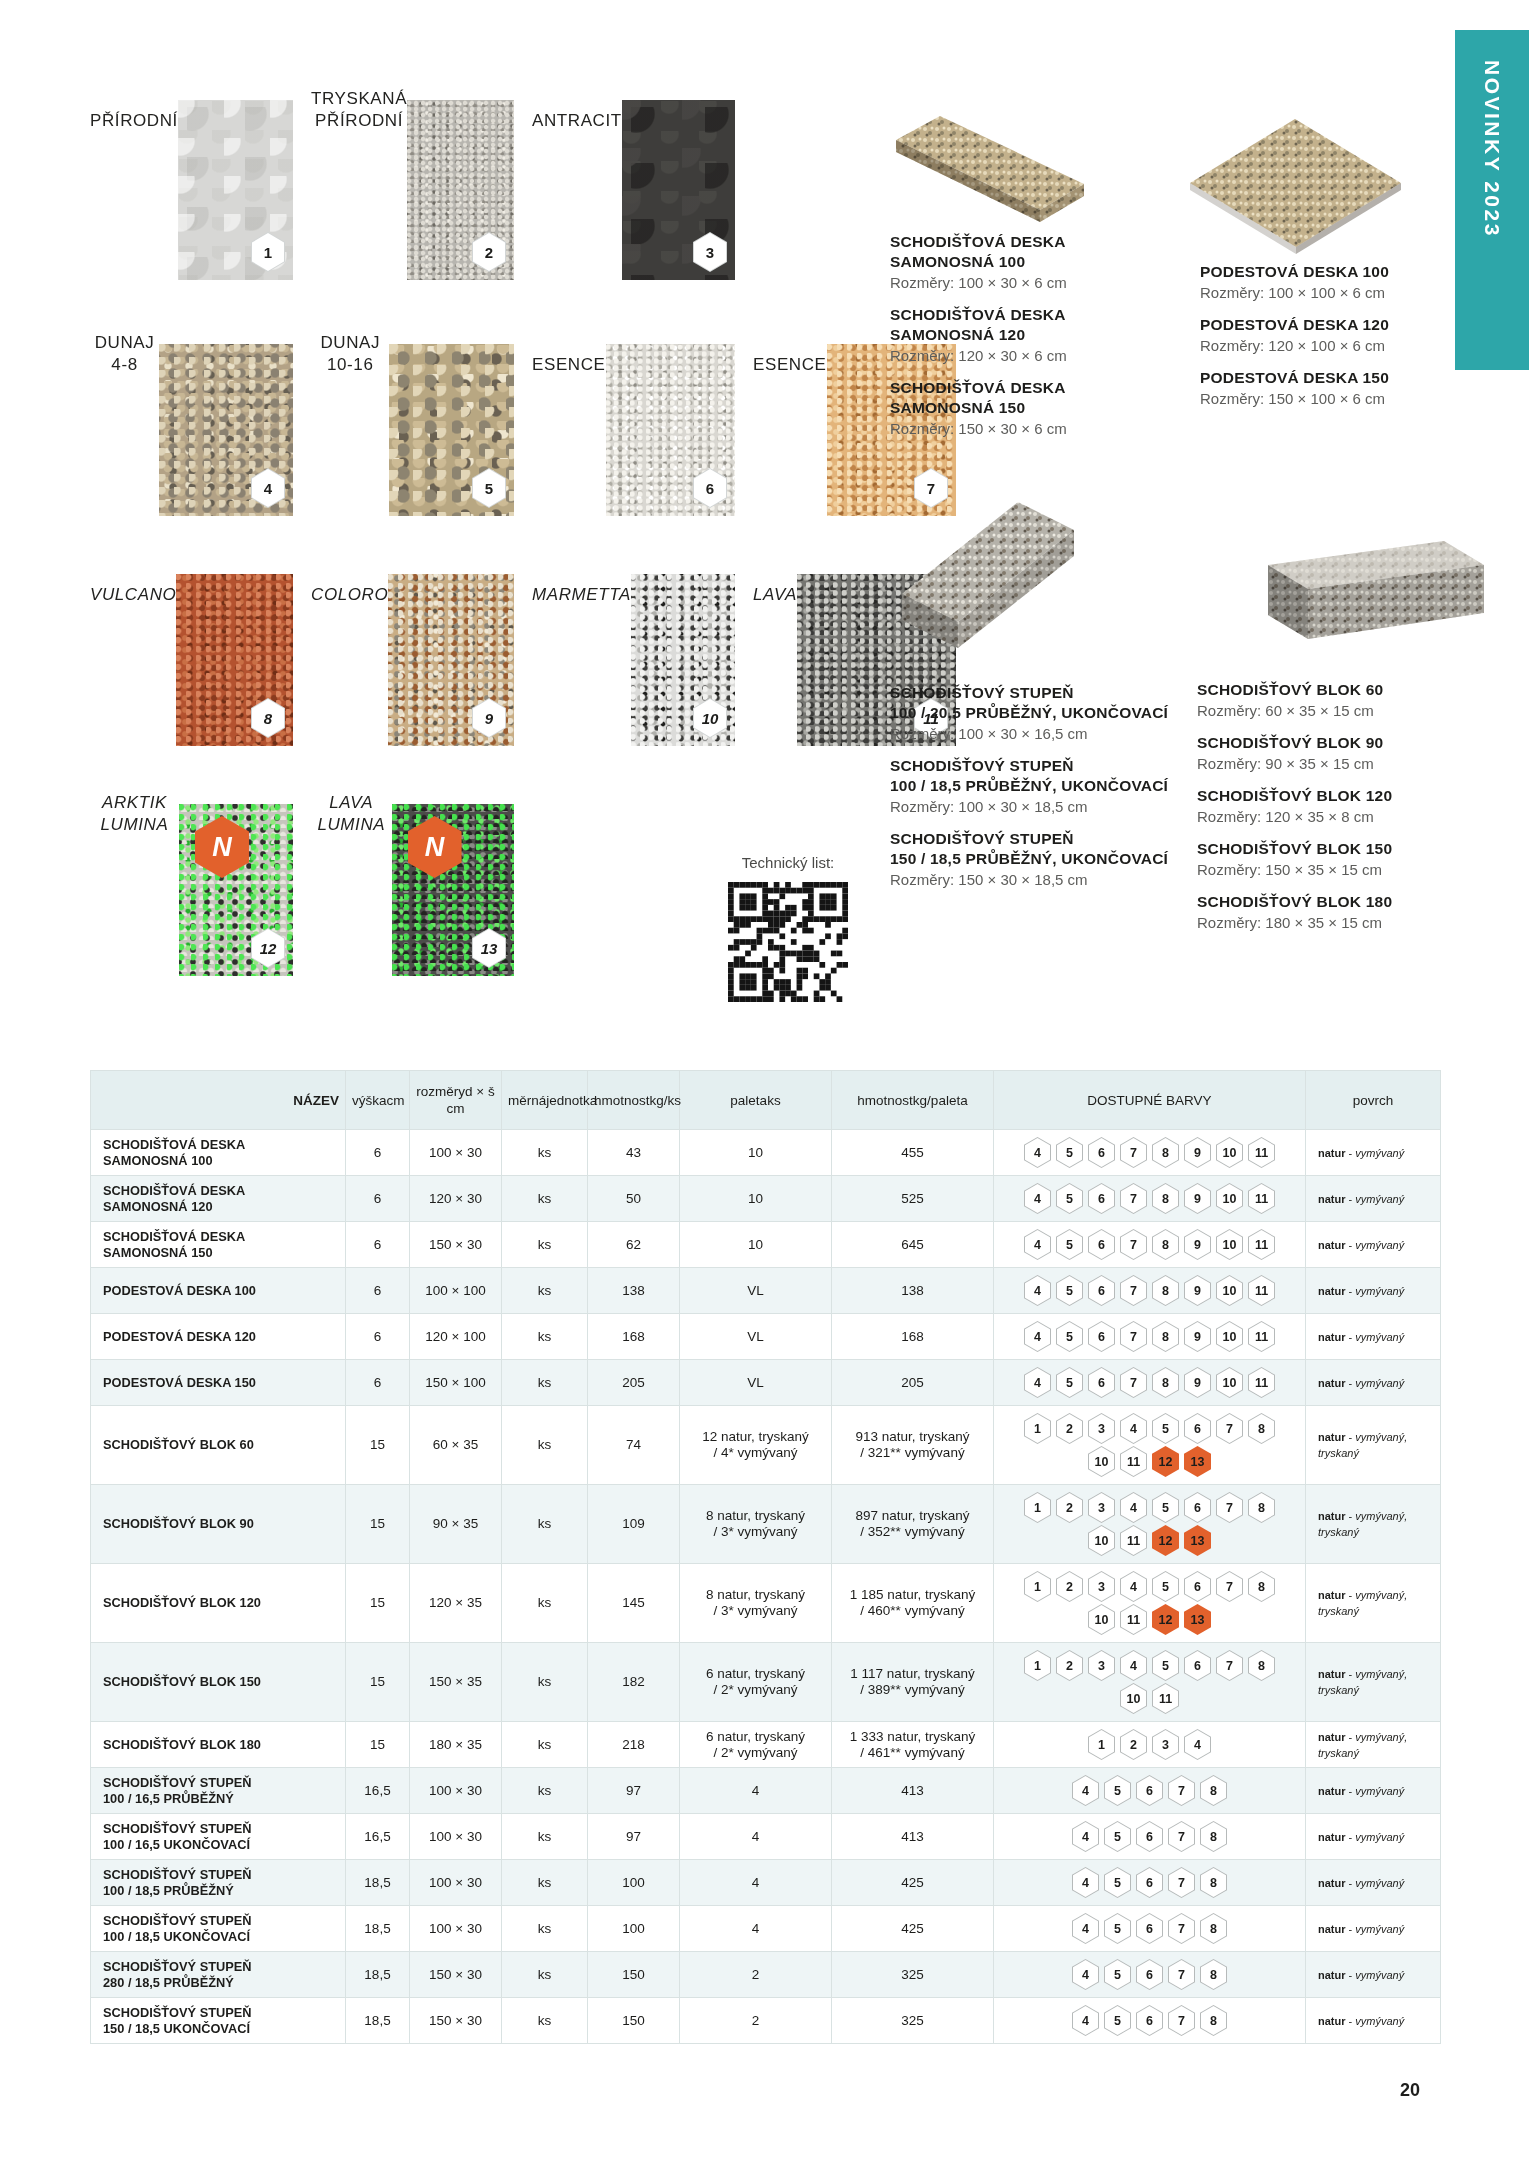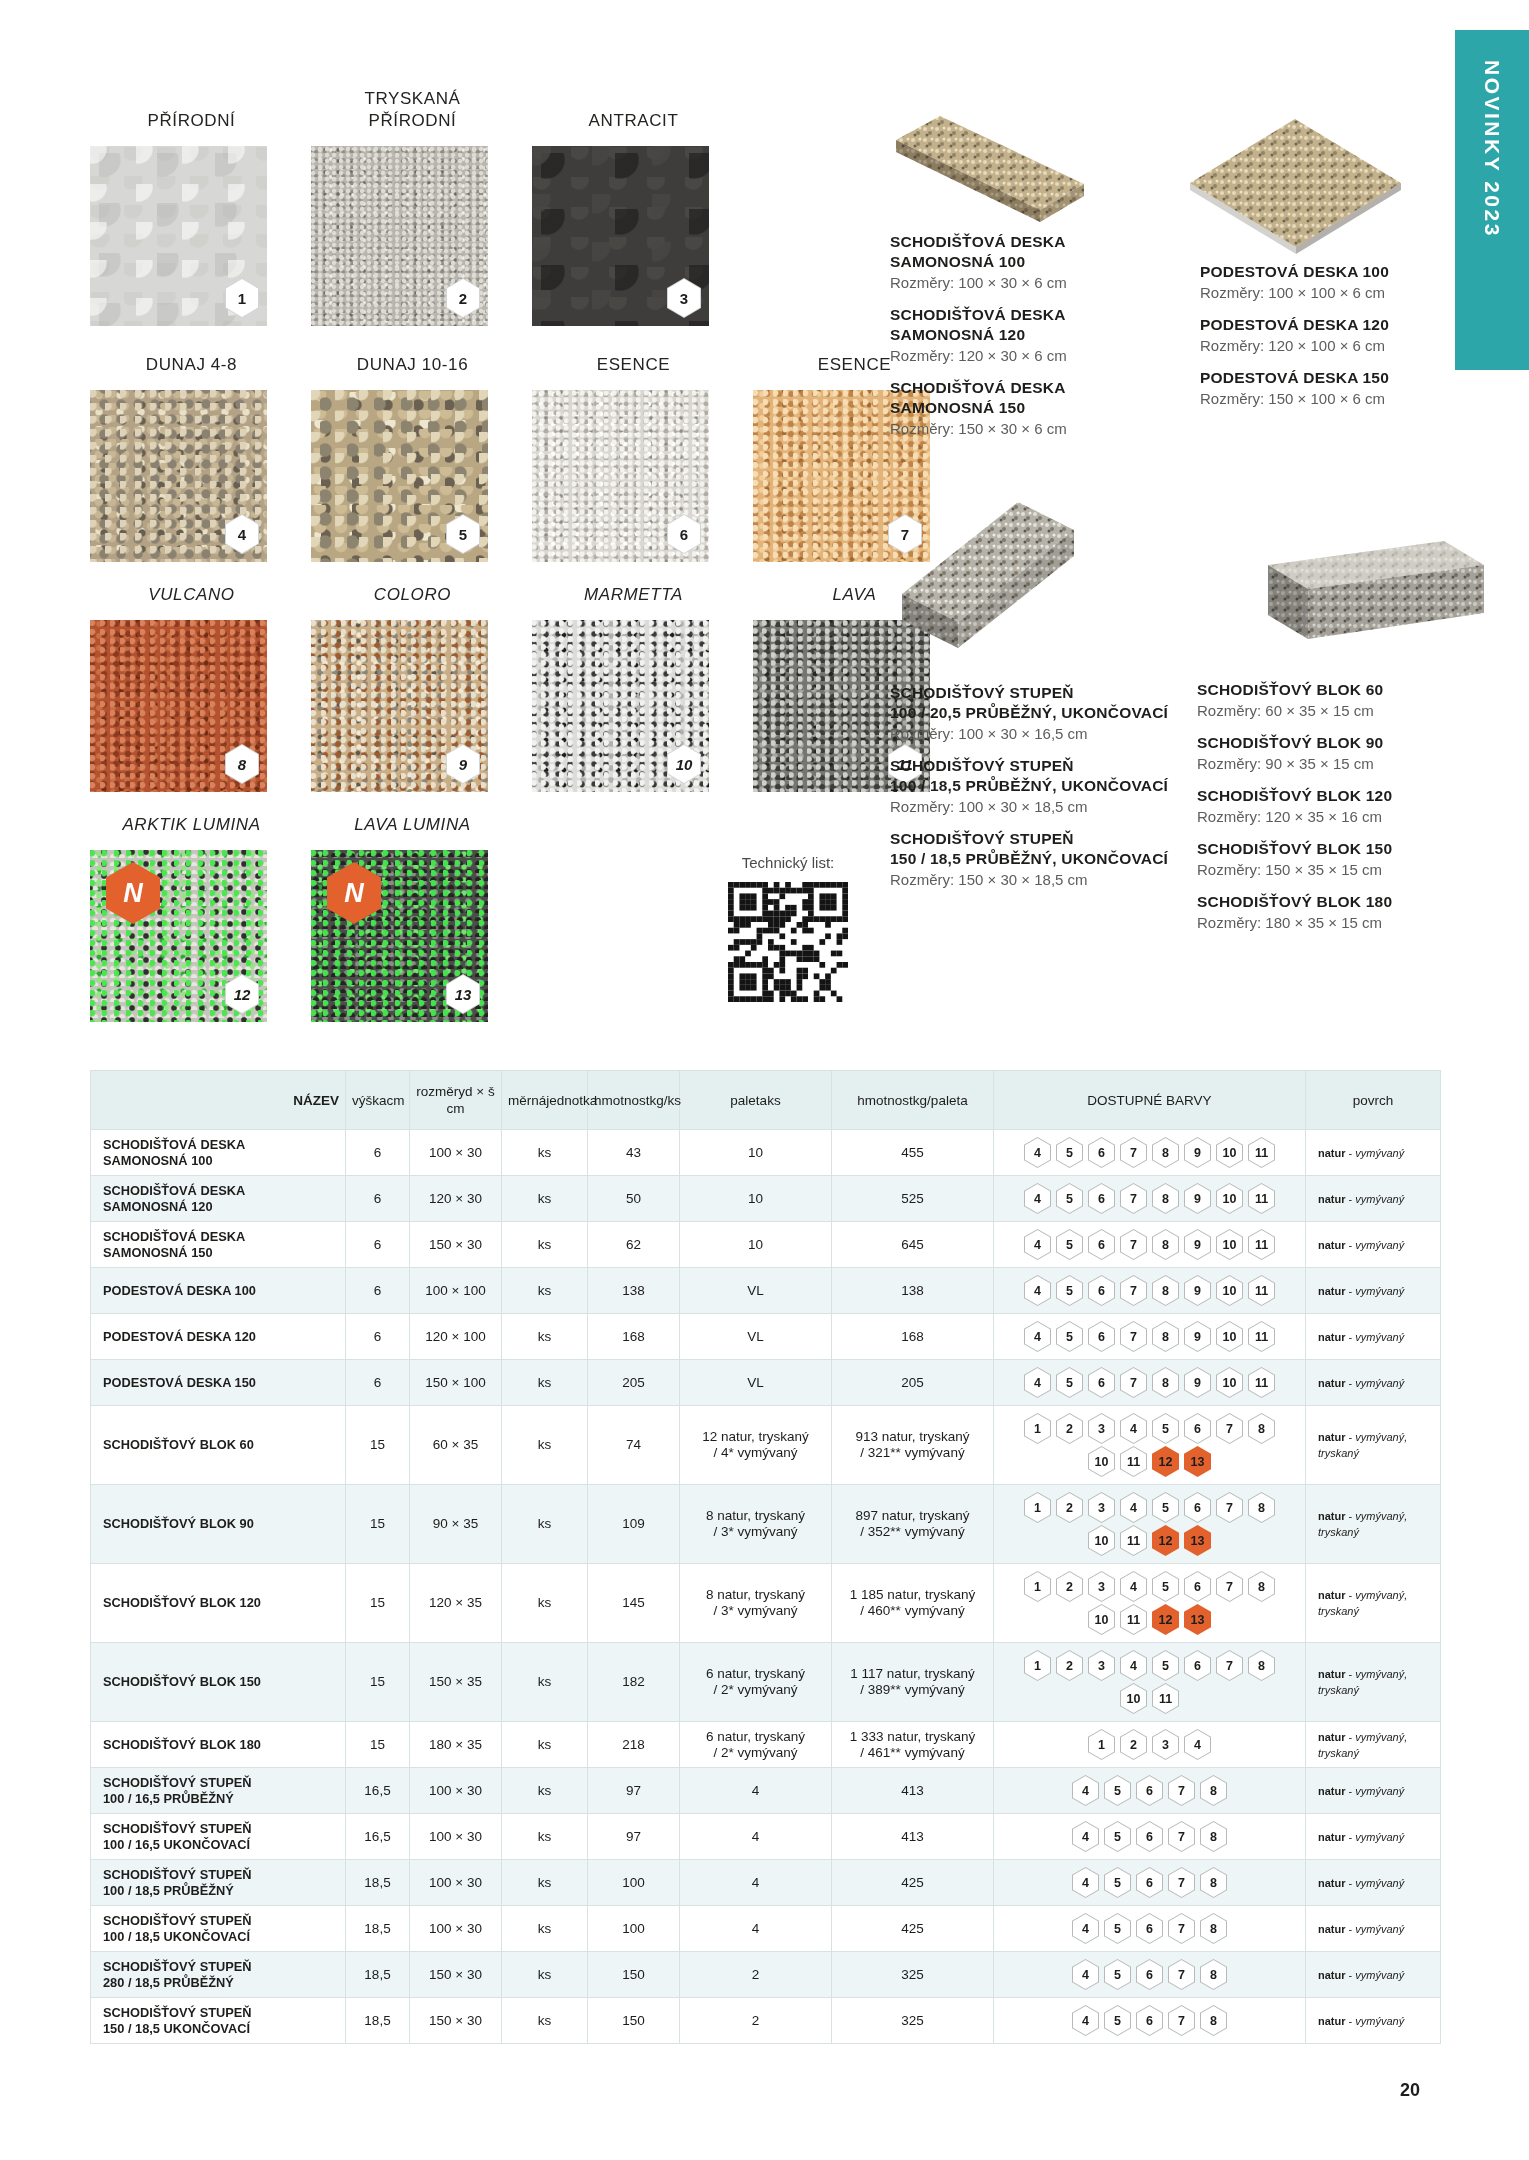--- a/index.html
+++ b/index.html
@@ -7,21 +7,21 @@
         font-family:"Liberation Sans",sans-serif;color:#1d1d1b;overflow:hidden;}
 
   
   .band{position:absolute;left:1455px;top:30px;width:74px;height:340px;background:var(--teal);
         display:flex;justify-content:center;}
   .band span{writing-mode:vertical-rl;font-size:21px;font-weight:bold;letter-spacing:2.5px;
         color:#fff;margin-top:30px;white-space:nowrap;}
 
   
   .sw-row{position:absolute;left:90px;display:flex;gap:18px;}
-  .sw-cell{width:203px;display:flex;flex-direction:column;}
+  .sw-cell{width:203px;display:flex;flex-direction:row;}
   .sw-label{height:46px;display:flex;flex-direction:column;justify-content:flex-end;align-items:center;
         font-size:17px;line-height:22px;letter-spacing:.6px;color:#232321;text-align:center;}
   .sw-tile{position:relative;width:177px;margin-top:14px;}
 
   .hexo{clip-path:polygon(50% 0%,100% 25%,100% 75%,50% 100%,0% 75%,0% 25%);
         display:flex;align-items:center;justify-content:center;}
   .hexi{clip-path:polygon(50% 0%,100% 25%,100% 75%,50% 100%,0% 75%,0% 25%);
         width:calc(100% - 2px);height:calc(100% - 2px);
         display:flex;align-items:center;justify-content:center;background:#fff;}
   .sw-num{position:absolute;right:8px;bottom:8px;width:34px;height:40px;background:#d2d5d5;}
@@ -342,21 +342,21 @@
       <div class="prod-entry">
         <div class="prod-title">
           <span>SCHODIŠŤOVÝ BLOK 90</span>
         </div>
         <div class="prod-dims">Rozměry: 90 × 35 × 15 cm</div>
       </div>
       <div class="prod-entry">
         <div class="prod-title">
           <span>SCHODIŠŤOVÝ BLOK 120</span>
         </div>
-        <div class="prod-dims">Rozměry: 120 × 35 × 16 cm</div>
+        <div class="prod-dims">Rozměry: 120 × 35 × 8 cm</div>
       </div>
       <div class="prod-entry">
         <div class="prod-title">
           <span>SCHODIŠŤOVÝ BLOK 150</span>
         </div>
         <div class="prod-dims">Rozměry: 150 × 35 × 15 cm</div>
       </div>
       <div class="prod-entry">
         <div class="prod-title">
           <span>SCHODIŠŤOVÝ BLOK 180</span>

